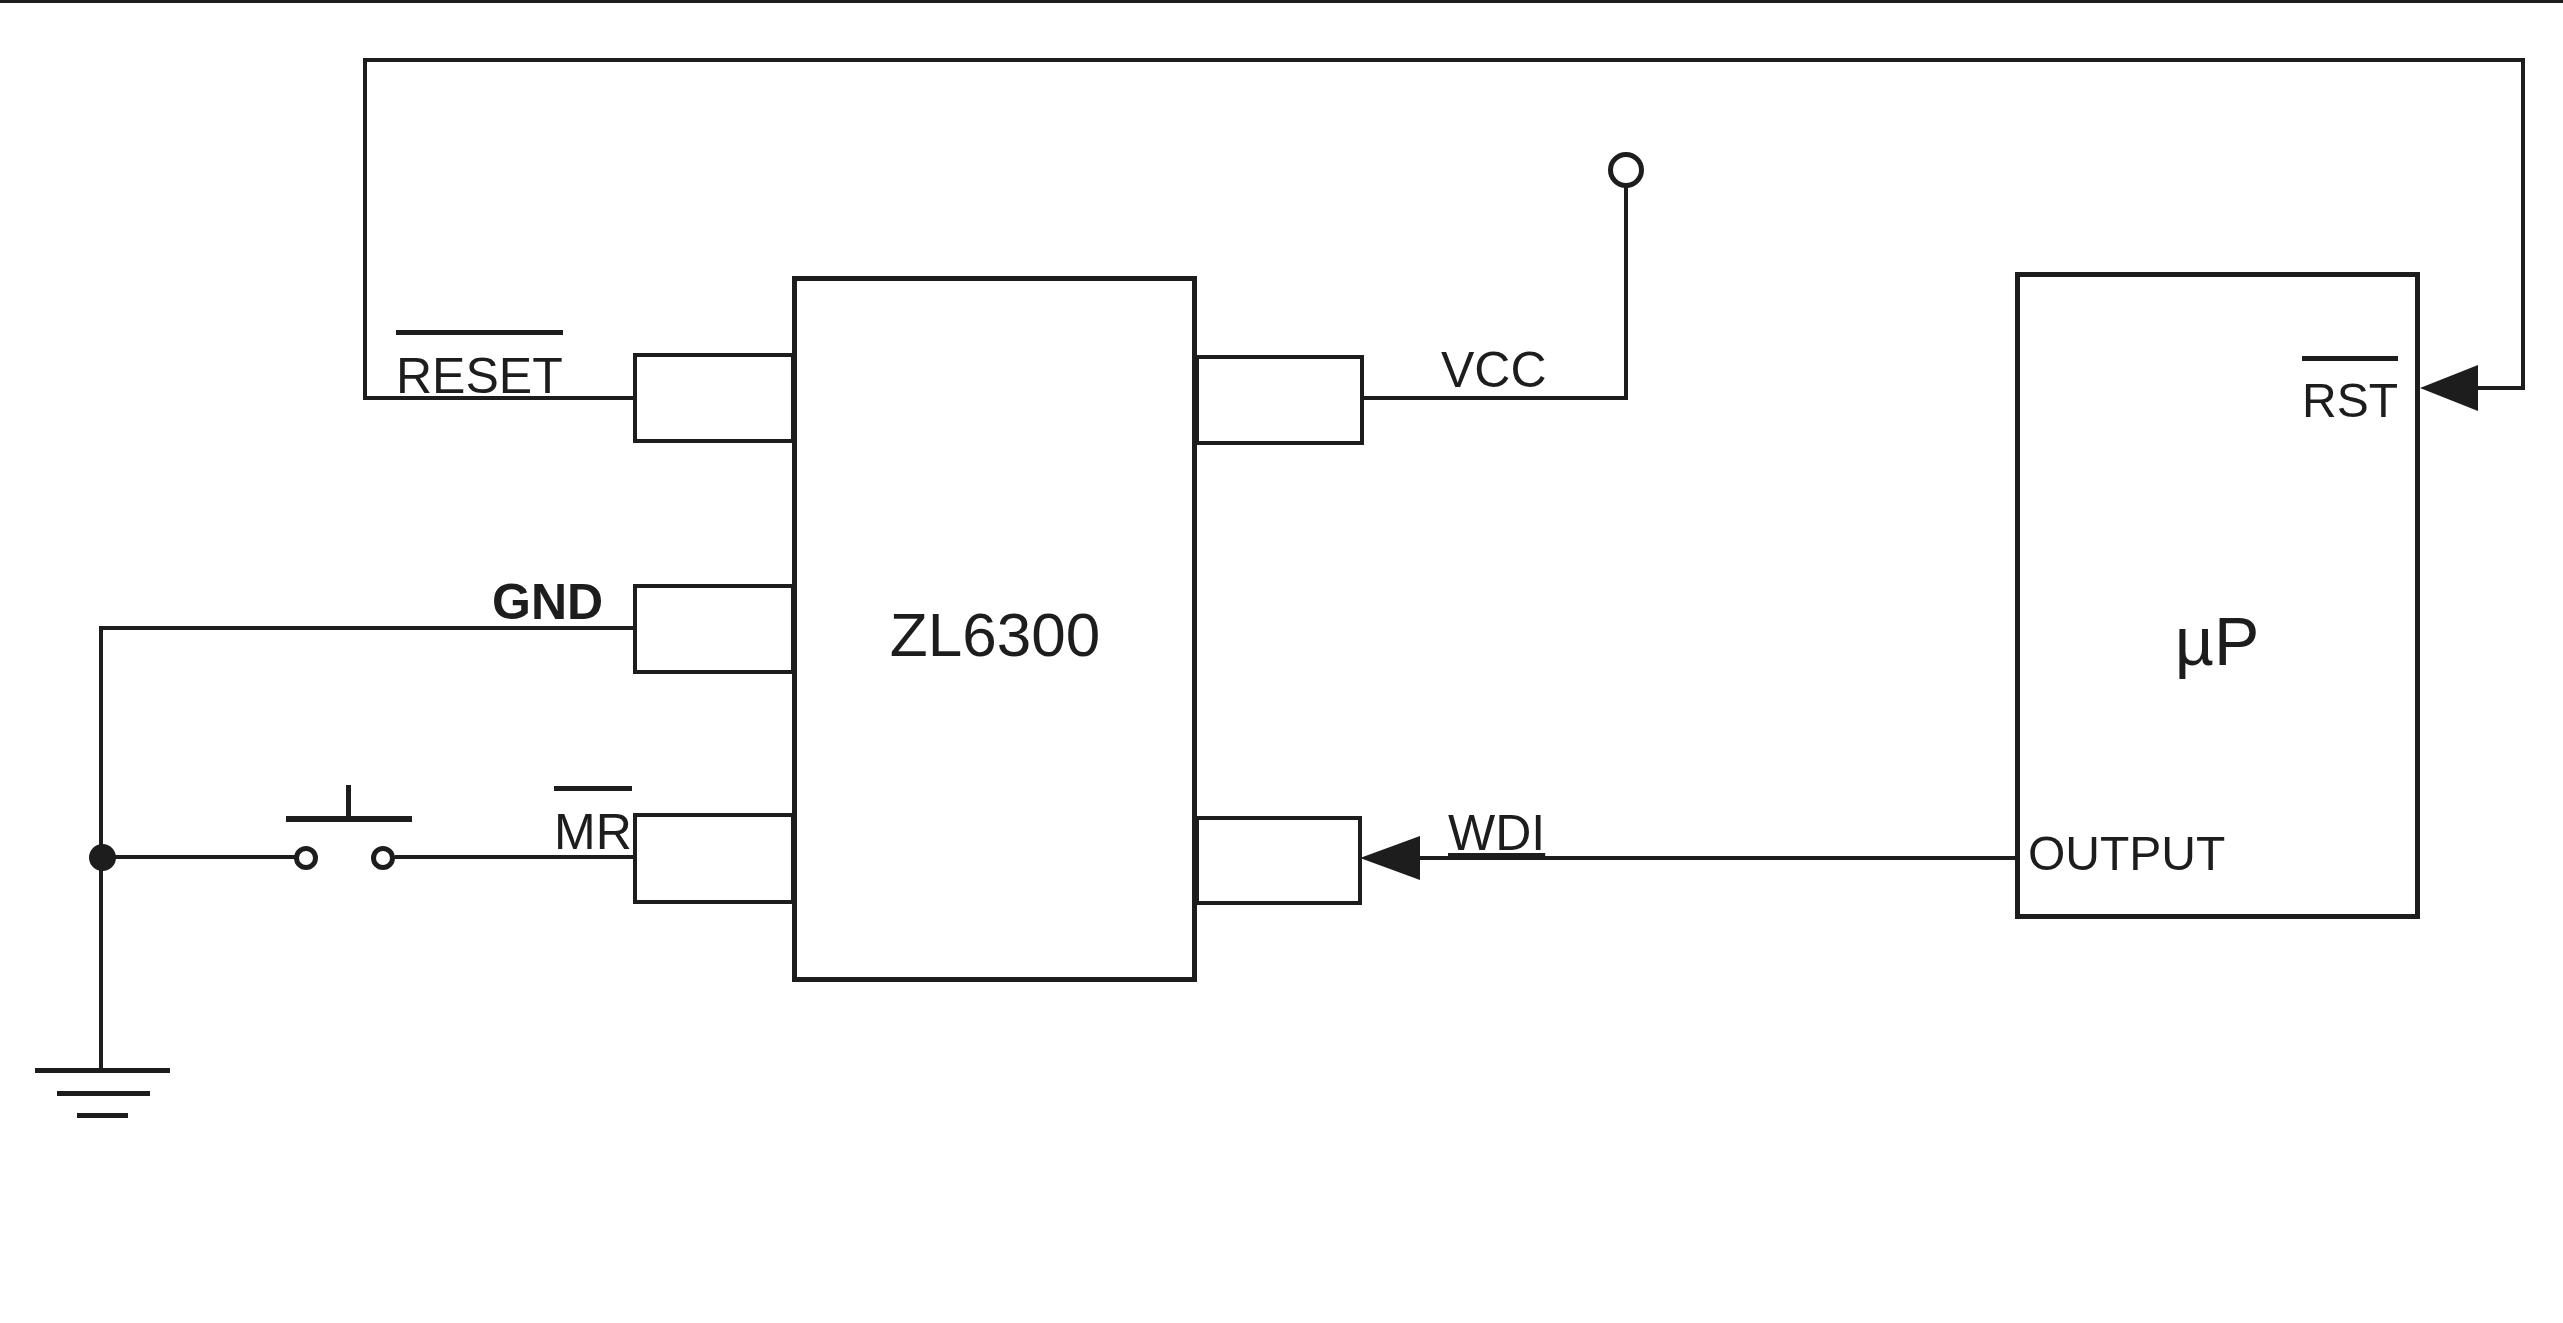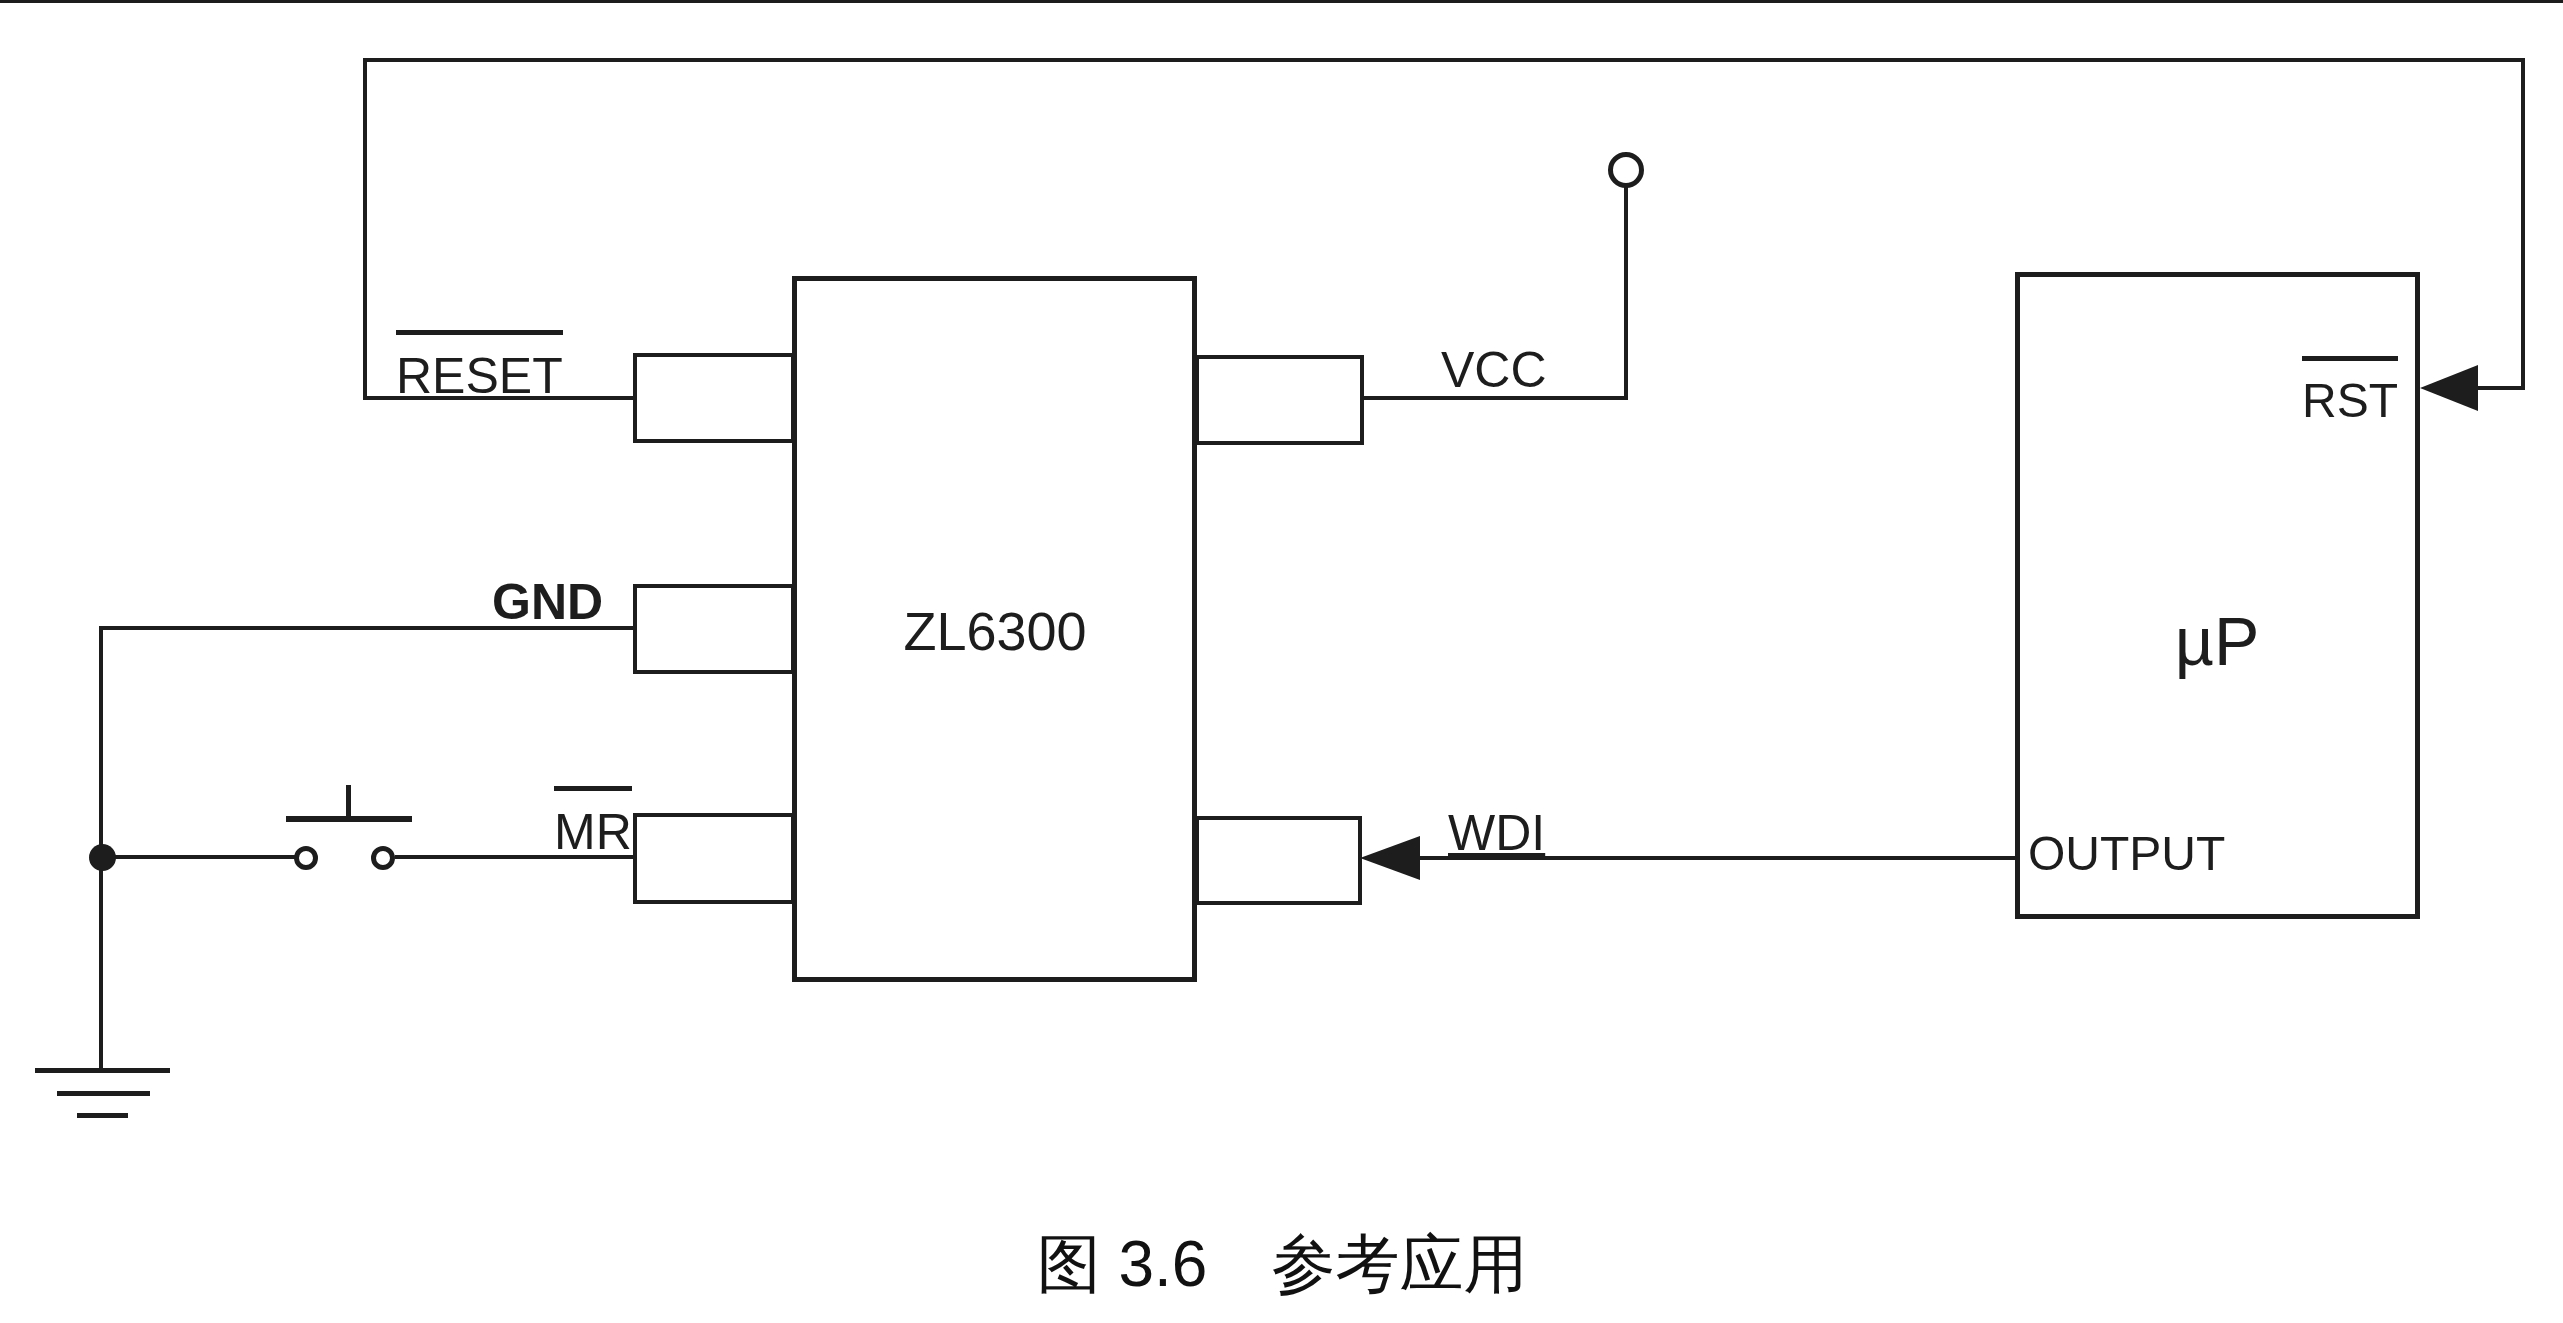--- a/index.html
+++ b/index.html
@@ -16,21 +16,21 @@
   .pin{position:absolute;border:4px solid #1d1d1d;background:#ffffff;box-sizing:border-box;}
   
   .oterm{position:absolute;border:5px solid #1d1d1d;border-radius:50%;background:#ffffff;box-sizing:border-box;}
   .dot{position:absolute;background:#1d1d1d;border-radius:50%;}
   
   .arrowL{position:absolute;width:0;height:0;border-top:23px solid transparent;border-bottom:23px solid transparent;border-right:58px solid #1d1d1d;}
   
   .lbl{position:absolute;font-size:50px;line-height:1;white-space:nowrap;color:#1d1d1d;}
   .ctr{transform:translateX(-50%);}
   .ovl{border-top:5px solid #1d1d1d;padding-top:16px;display:inline-block;}
-  .big{font-size:54px;}
+  .big{font-size:62px;}
   .up{font-size:68px;}
   .small48{font-size:48px;}
   .caption{position:absolute;font-size:64px;line-height:1;white-space:nowrap;color:#111;}
 </style>
 </head>
 <body>
 
 <div id="stage">
 
   <div class="bar" style="left:0;top:0;width:2563px;height:3px;"></div>
@@ -79,15 +79,14 @@
   <div class="lbl" style="left:492px;top:577px;font-weight:bold;">GND</div>
   <div class="lbl" style="left:514px;top:786px;margin-left:40px;"><span class="ovl">MR</span></div>
   <div class="lbl" style="left:1448px;top:808px;text-decoration:underline;">WDI</div>
 
   <div class="lbl small48" style="left:2302px;top:356px;text-decoration:underline;"><span class="ovl">RST</span></div>
   <div class="lbl small48" style="left:2028px;top:830px;">OUTPUT</div>
 
   <div class="lbl big ctr" style="left:995px;top:604px;">ZL6300</div>
   <div class="lbl up ctr" style="left:2217px;top:572px;margin-top:35px;">µP</div>
 
-  <div class="caption ctr" style="left:1282px;top:1232px;">图 3.6　参考应用</div>
 
 </div>
 
 </body></html>

